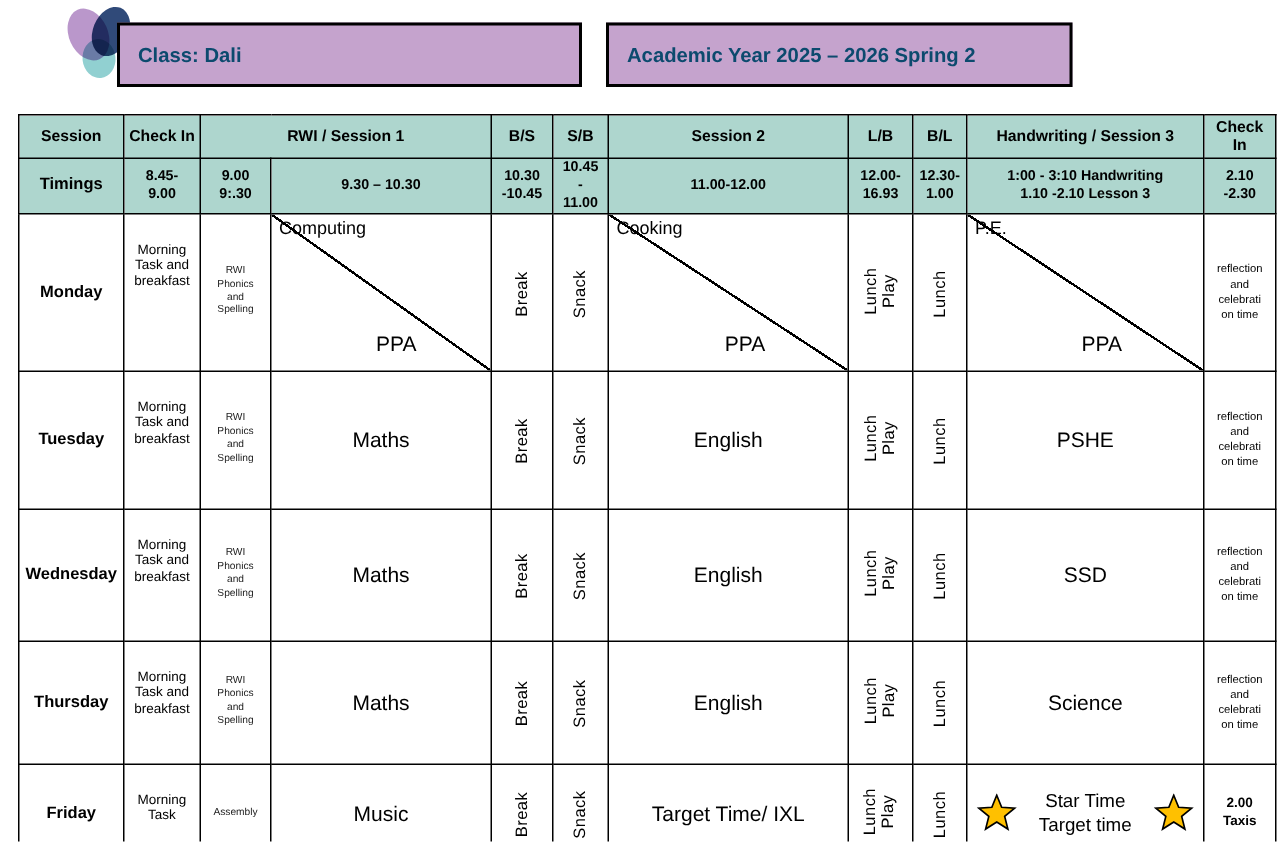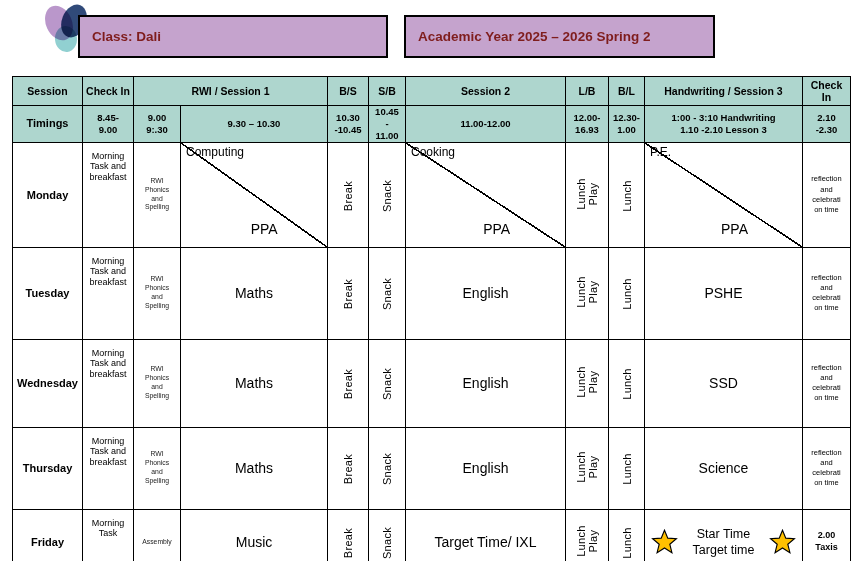--- a/index.html
+++ b/index.html
@@ -5,21 +5,21 @@
   html,body{margin:0;padding:0;}
   body{
     width:857px;height:561px;position:relative;background:#fff;
     font-family:"Liberation Sans", sans-serif;color:#000;overflow:hidden;
   }
   .pre{white-space:pre-line;}
 
   
   .banner{
     position:absolute;top:15px;height:43px;box-sizing:border-box;
-    background:#c5a3cd;border:2px solid #000;color:#7f1d1d;font-weight:bold;
+    background:#c5a3cd;border:2px solid #000;color:#0c4a6e;font-weight:bold;
     font-size:13.5px;display:flex;align-items:center;padding-left:12px;
   }
   #class-banner{left:78px;width:310px;}
   #year-banner{left:404px;width:311px;}
 
   
   #logo{position:absolute;left:16px;top:2px;width:100px;text-align:center;}
   #logo svg{display:block;margin:0 auto;}
   #logo .logo-text{
     font-size:8.5px;font-weight:bold;color:#1e3a6e;line-height:1.2;margin-top:1px;
@@ -32,21 +32,21 @@
   }
   td,th{
     border:1.5px solid #000;padding:0;overflow:hidden;vertical-align:middle;
     text-align:center;box-sizing:border-box;
   }
   tr.head th{background:#aed6ce;font-size:10.5px;font-weight:bold;margin-top:27px;}
   tr.timings td{background:#aed6ce;font-size:9.5px;font-weight:bold;line-height:1.25;}
   tr.timings td.tlabel{font-size:11px;}
 
   td.day{font-weight:bold;font-size:11px;}
-  td.morning{vertical-align:top;font-size:9px;line-height:1.2;padding-top:8px;}
+  td.morning{vertical-align:top;font-size:9px;line-height:1.2;padding-top:18px;}
   td.rwi{font-size:6.8px;line-height:1.3;color:#222;}
   td.subject{font-size:14px;}
   td.checkout{font-size:7.5px;line-height:1.35;}
   td.taxis{font-size:9px;font-weight:bold;line-height:1.3;}
 
   td.vcell{vertical-align:middle;text-align:center;}
   .vert{
     display:inline-block;transform:rotate(-90deg);white-space:pre-line;
     font-size:11px;letter-spacing:.3px;line-height:1.1;
   }

